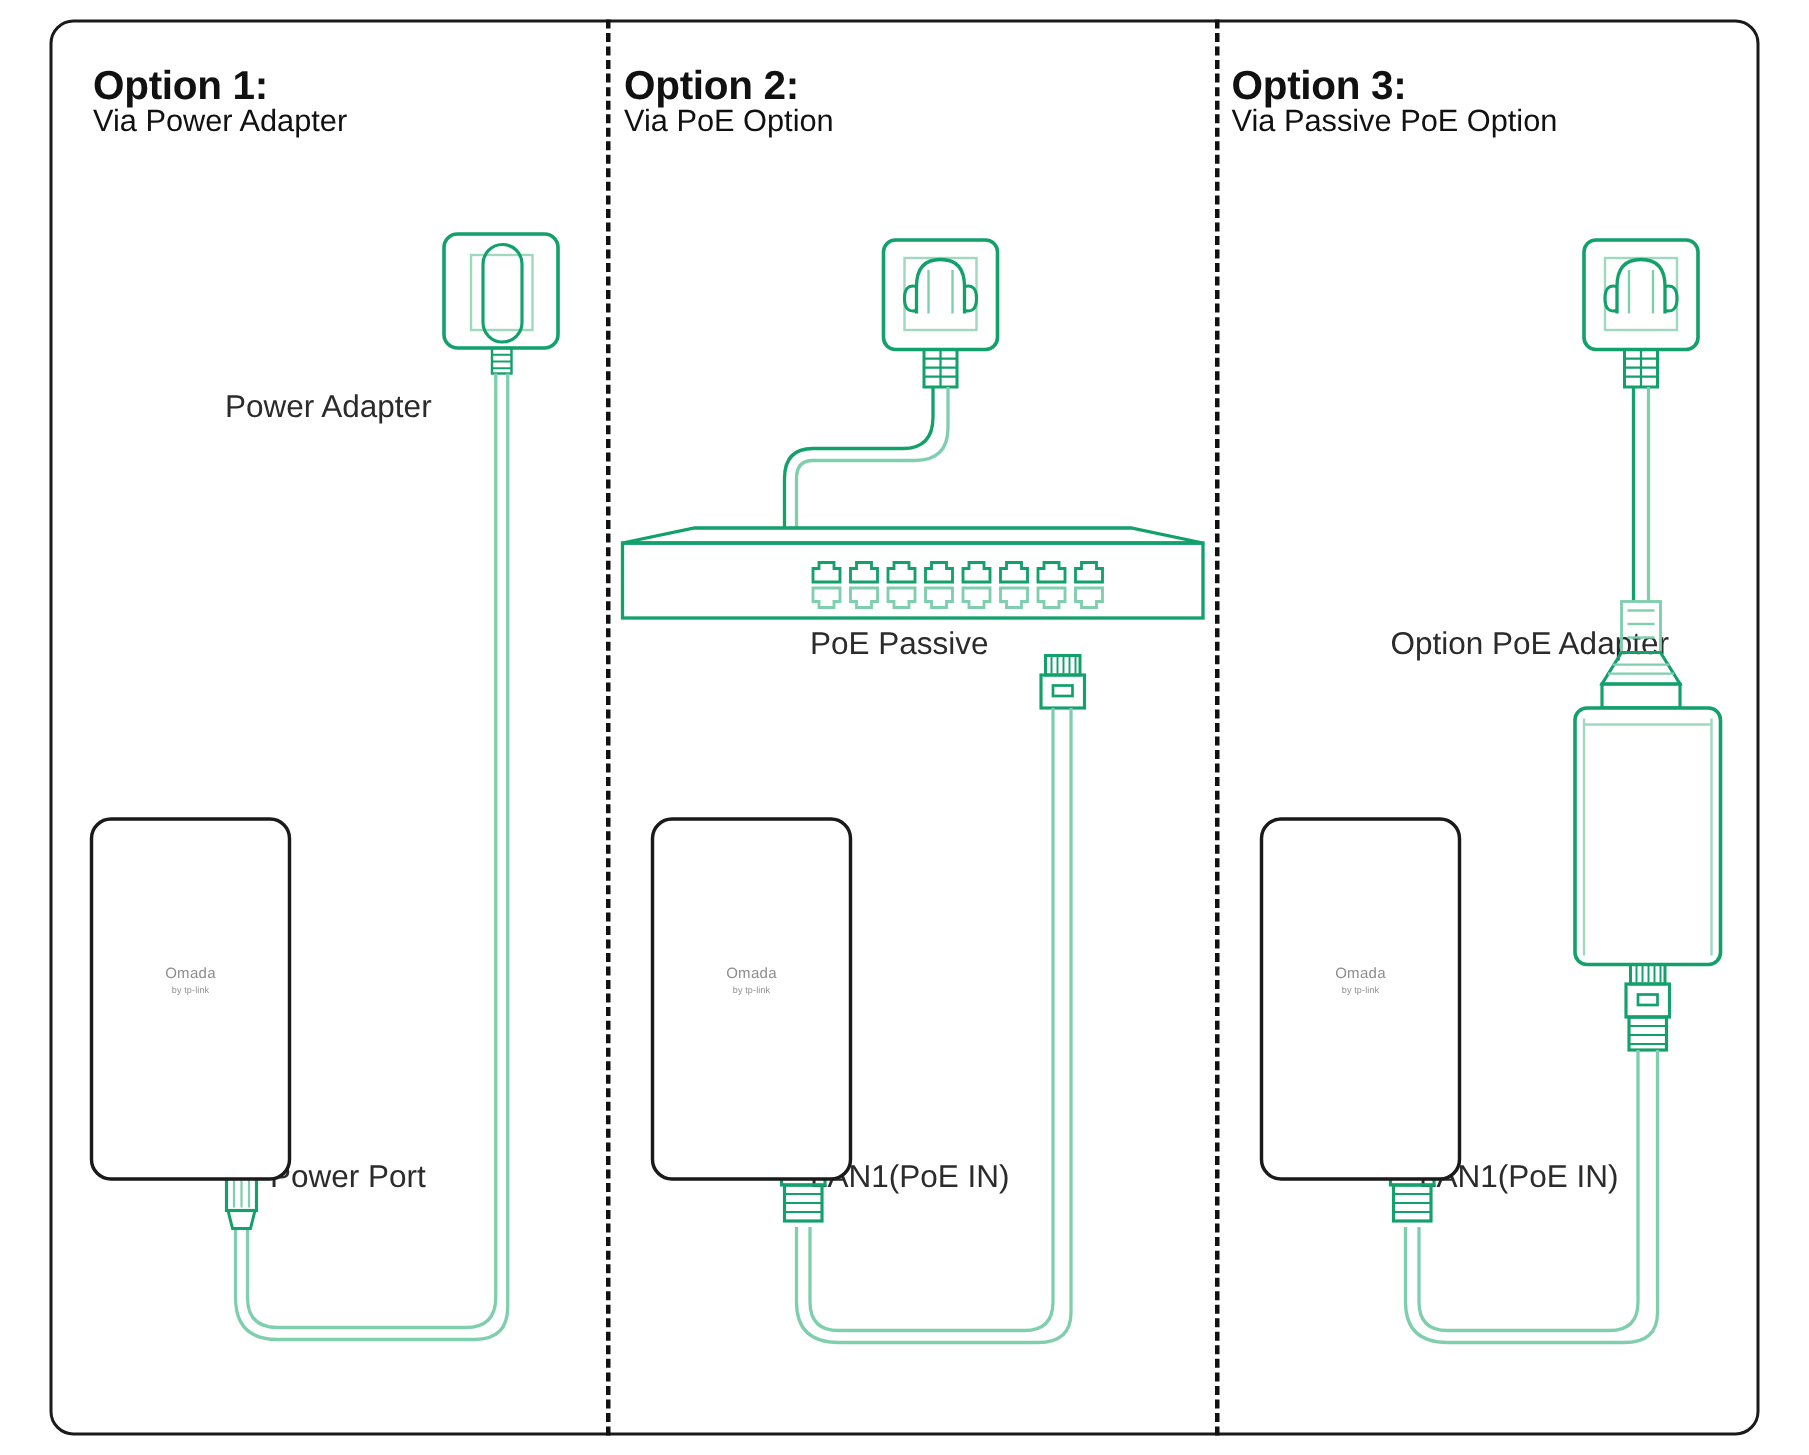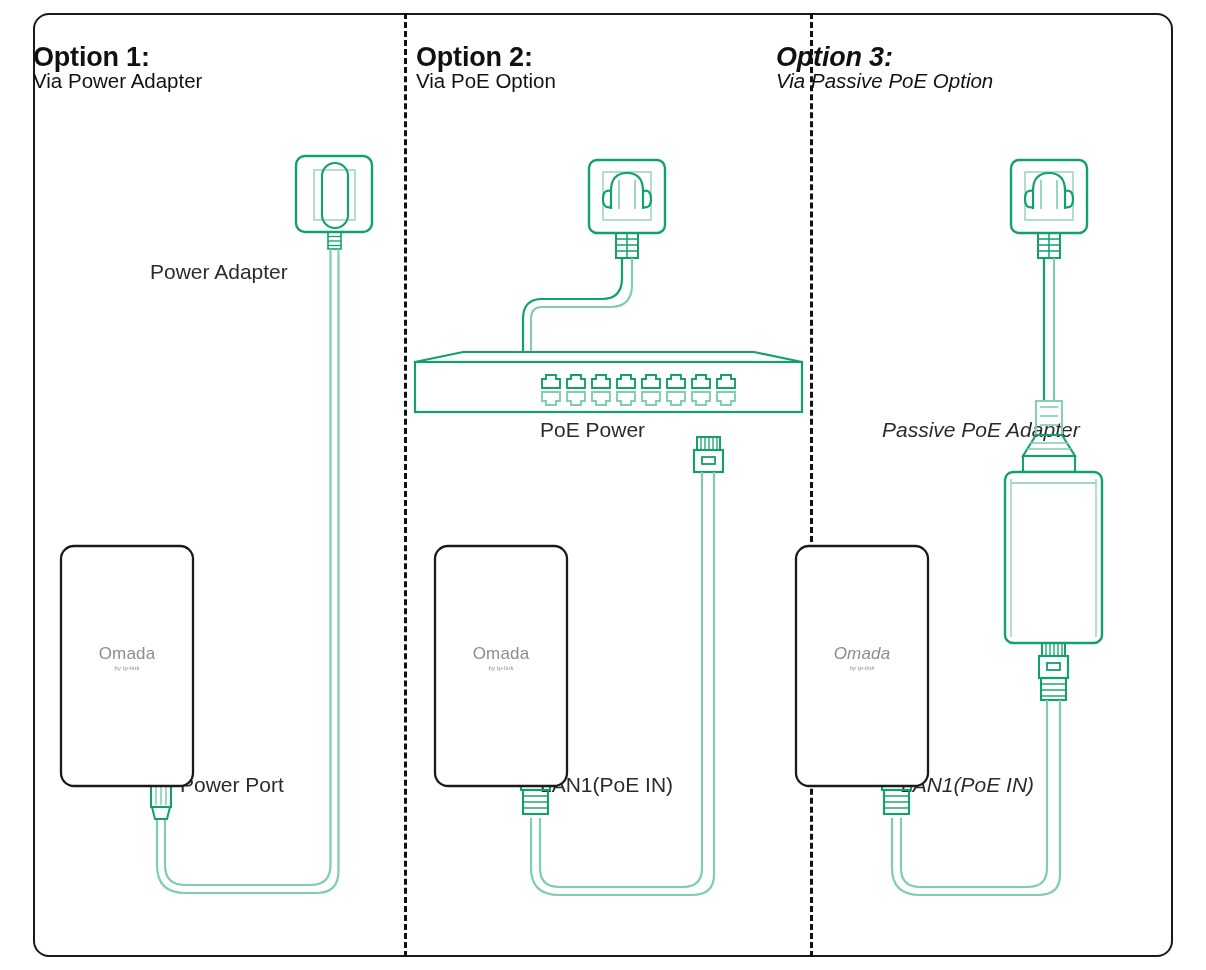--- a/index.html
+++ b/index.html
@@ -7,33 +7,33 @@
   #stage{position:relative;width:1206px;height:970px;overflow:hidden;background:#fff;}
   #frame{position:absolute;left:33px;top:13px;width:1140px;height:944px;
          border:2.5px solid #1a1a1a;border-radius:16px;box-sizing:border-box;}
   .divider{position:absolute;top:13px;width:0;height:944px;
            border-left:3px dashed #111;}
   #div1{left:404px;}
   #div2{left:810px;}
   .panel{position:absolute;top:13px;height:944px;}
   #p1{left:33px;width:371px;}
   #p2{left:407px;width:403px;}
-  #p3{left:768px;width:360px;font-style:italic;}
+  #p3{left:813px;width:360px;}
   .opt-head{font-size:27px;font-weight:bold;color:#111;letter-spacing:-0.2px;
             line-height:1;white-space:nowrap;}
   .opt-sub{font-size:20.5px;font-weight:normal;color:#111;line-height:1;
            white-space:nowrap;}
-  .t1{position:absolute;left:0px;top:31px;}
+  .t1{position:absolute;left:0px;top:31px;padding-left:29px;}
   .t2{position:absolute;left:9px;top:31px;}
   .t3{position:absolute;left:8px;top:31px;}
   .caption{position:absolute;font-size:21px;color:#2b2b2b;white-space:nowrap;
            line-height:1;}
   svg{position:absolute;left:0;top:0;overflow:visible;}
   .omada-wrap{position:absolute;text-align:center;line-height:1;}
-  .omada-main{font-size:17px;color:#8d8d8d;letter-spacing:0.2px;font-weight:500;}
+  .omada-main{font-size:10px;color:#8d8d8d;letter-spacing:0.2px;font-weight:500;}
   .omada-sub{font-size:6px;color:#8d8d8d;letter-spacing:0.1px;margin-top:2.5px;}
 </style>
 </head>
 <body>
 
 <div id="stage">
 
   <div id="frame"></div>
   <div class="divider" id="div1"></div>
   <div class="divider" id="div2"></div>
@@ -82,21 +82,21 @@
       <div class="omada-sub">by tp-link</div>
     </div>
   </div>
 
   <div class="panel" id="p2">
     <div class="t2">
       <div class="opt-head">Option 2:</div>
       <div class="opt-sub">Via PoE Option</div>
     </div>
 
-    <div class="caption" style="left:133px;top:406px;">PoE Power</div>
+    <div class="caption" style="left:133px;top:406px;">PoE Passive</div>
     <div class="caption" style="left:133px;top:761px;">LAN1(PoE IN)</div>
 
     <svg width="403" height="944" viewBox="0 0 403 944">
 
       <g>
         <rect x="182" y="147" width="76" height="73" rx="8" ry="8" fill="none" stroke="#12a06b" stroke-width="2.4"></rect>
         <rect x="196" y="159" width="48" height="48" fill="none" stroke="#9ed8bf" stroke-width="1.6"></rect>
         <g>
           <path d="M204 196 L204 178 Q204 160 220 160 Q236 160 236 178 L236 196" fill="none" stroke="#12a06b" stroke-width="2.2"></path>
           <path d="M204 178 Q196 176 196 186 Q196 196 204 194" fill="none" stroke="#12a06b" stroke-width="2.1"></path>
@@ -184,21 +184,21 @@
       <div class="omada-sub">by tp-link</div>
     </div>
   </div>
 
   <div class="panel" id="p3">
     <div class="t3">
       <div class="opt-head">Option 3:</div>
       <div class="opt-sub">Via Passive PoE Option</div>
     </div>
 
-    <div class="caption" style="left:114px;top:406px;">Passive PoE Adapter</div>
+    <div class="caption" style="left:114px;top:406px;">Option PoE Adapter</div>
     <div class="caption" style="left:133px;top:761px;">LAN1(PoE IN)</div>
 
     <svg width="360" height="944" viewBox="0 0 360 944">
 
       <g>
         <rect x="243" y="147" width="76" height="73" rx="8" ry="8" fill="none" stroke="#12a06b" stroke-width="2.4"></rect>
         <rect x="257" y="159" width="48" height="48" fill="none" stroke="#9ed8bf" stroke-width="1.6"></rect>
         <g>
           <path d="M265 196 L265 178 Q265 160 281 160 Q297 160 297 178 L297 196" fill="none" stroke="#12a06b" stroke-width="2.2"></path>
           <path d="M265 178 Q257 176 257 186 Q257 196 265 194" fill="none" stroke="#12a06b" stroke-width="2.1"></path>

